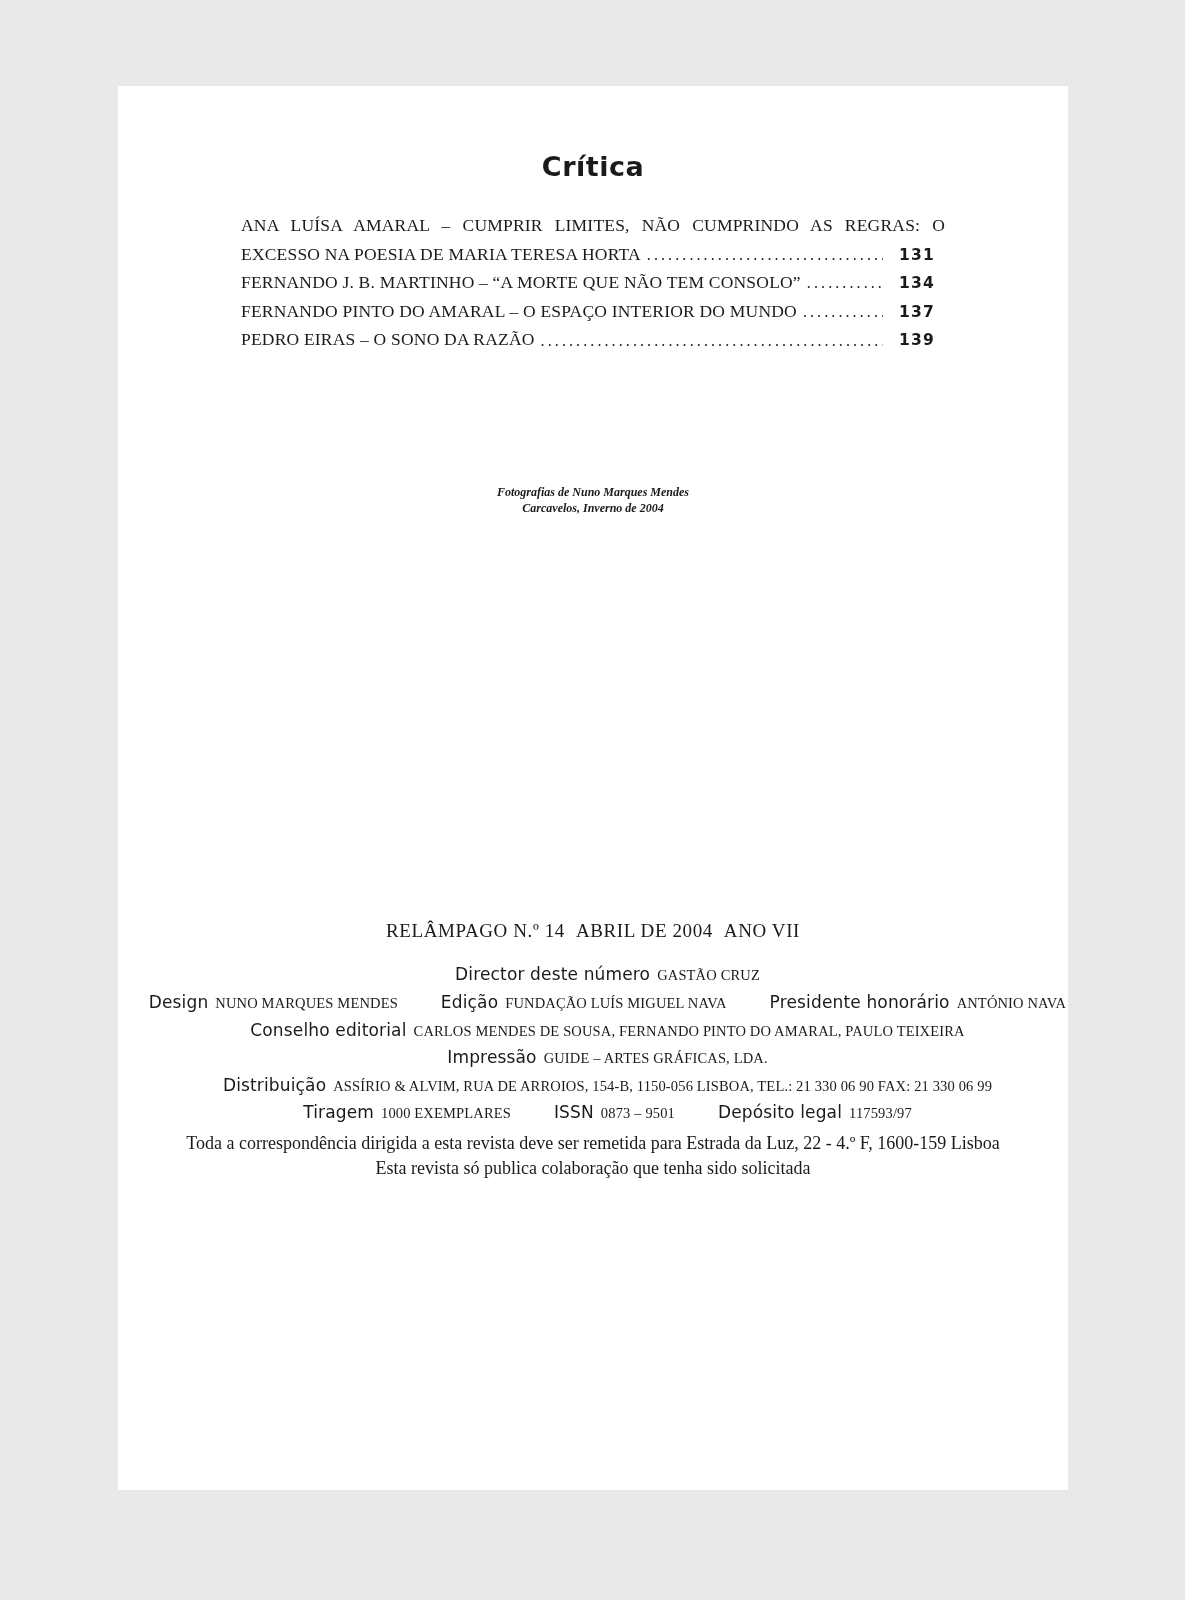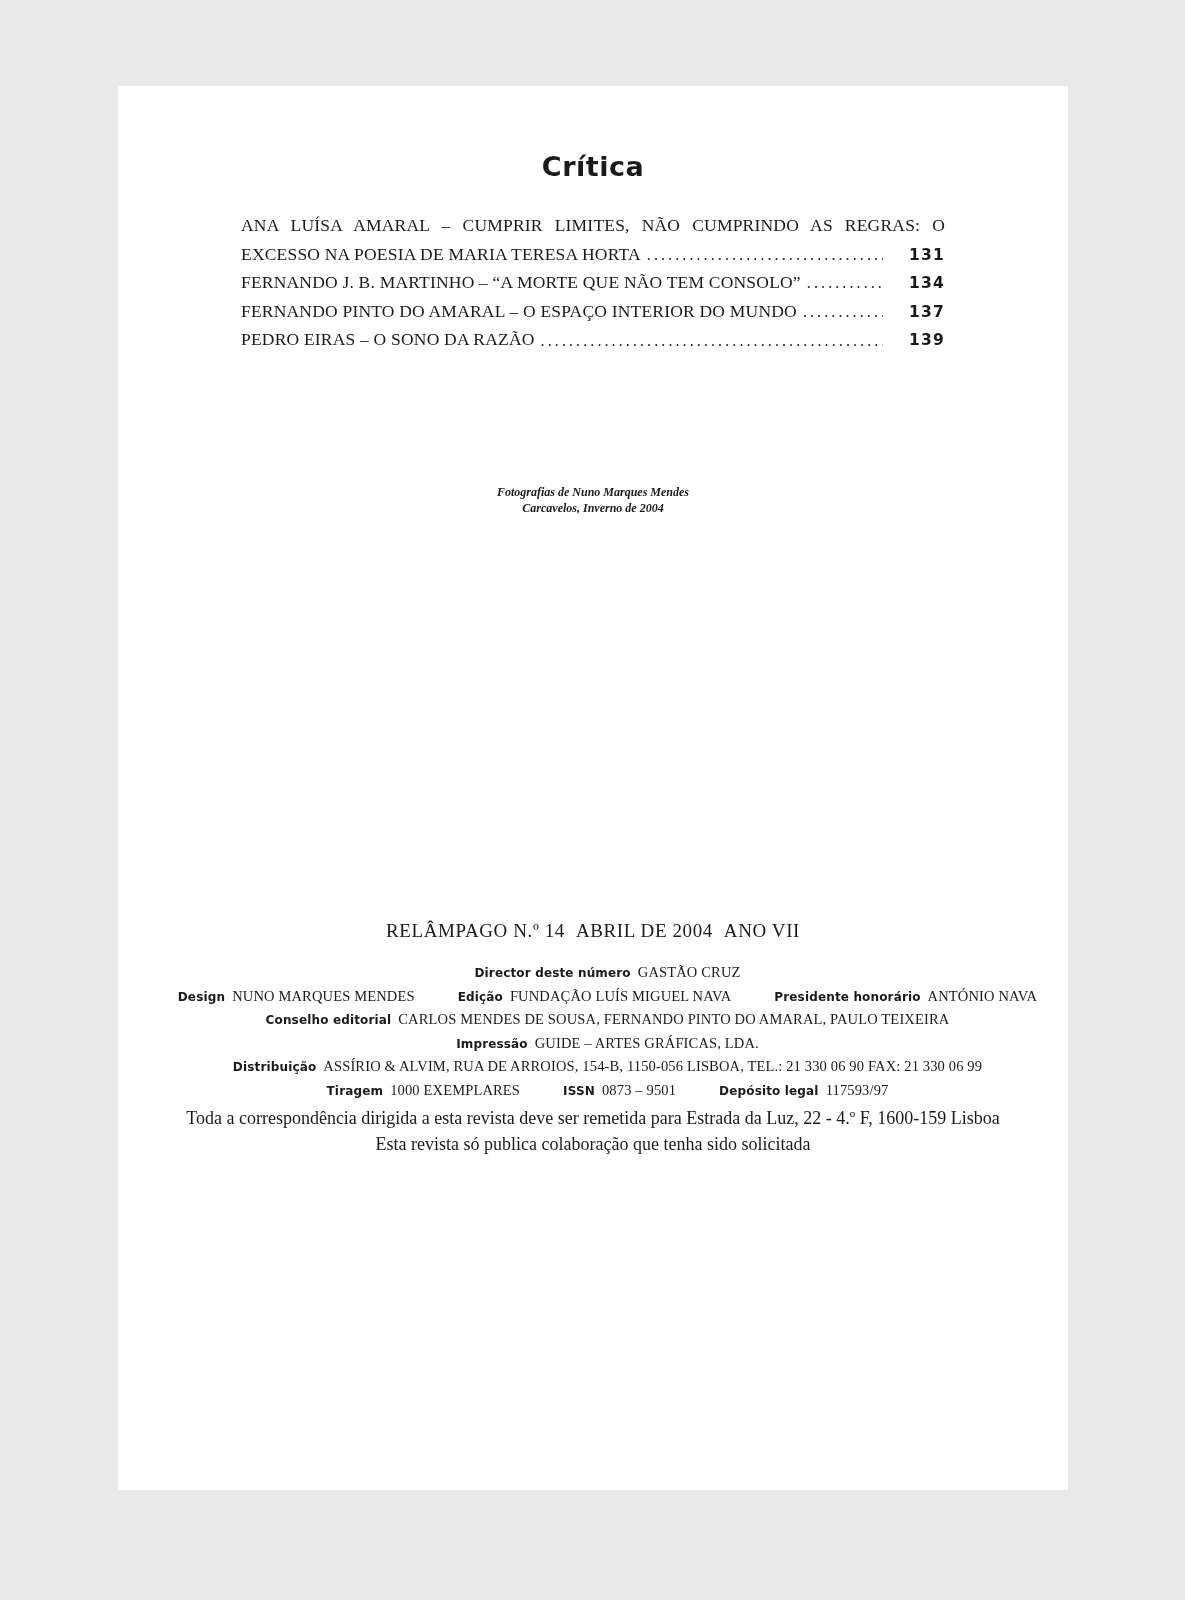--- a/index.html
+++ b/index.html
@@ -57,21 +57,21 @@
     color: #222;
     margin: 0 6px 0 6px;
     font-size: 16px;
   }
   .toc-entry .leader::before {
     content: "........................................................................................................";
   }
   .toc-entry .page-num {
     flex: 0 0 auto;
     width: 56px;
-    text-align: right;
+    text-align: center;
     font-family: "DejaVu Sans", sans-serif;
     font-weight: bold;
     font-size: 15.5px;
     letter-spacing: 1.2px;
   }
   .toc-entry.two-line {
     display: block;
     margin-top: 29px;
   }
   .toc-entry.two-line .line1 {
@@ -109,22 +109,22 @@
     display: inline-block;
     width: 11px;
   }
   .cred-line {
     font-size: 14.5px;
     line-height: 1.62;
     letter-spacing: 0.15px;
   }
   .cred-line b {
     font-family: "DejaVu Sans", sans-serif;
-    font-weight: bold;
-    font-size: 12px;
+    font-weight: normal;
+    font-size: 17px;
     padding-left: 29px;
   }
   .cred-line .sp {
     display: inline-block;
     width: 7px;
   }
   .correspondence {
     margin-top: 4px;
     font-size: 18px;
     line-height: 1.42;

